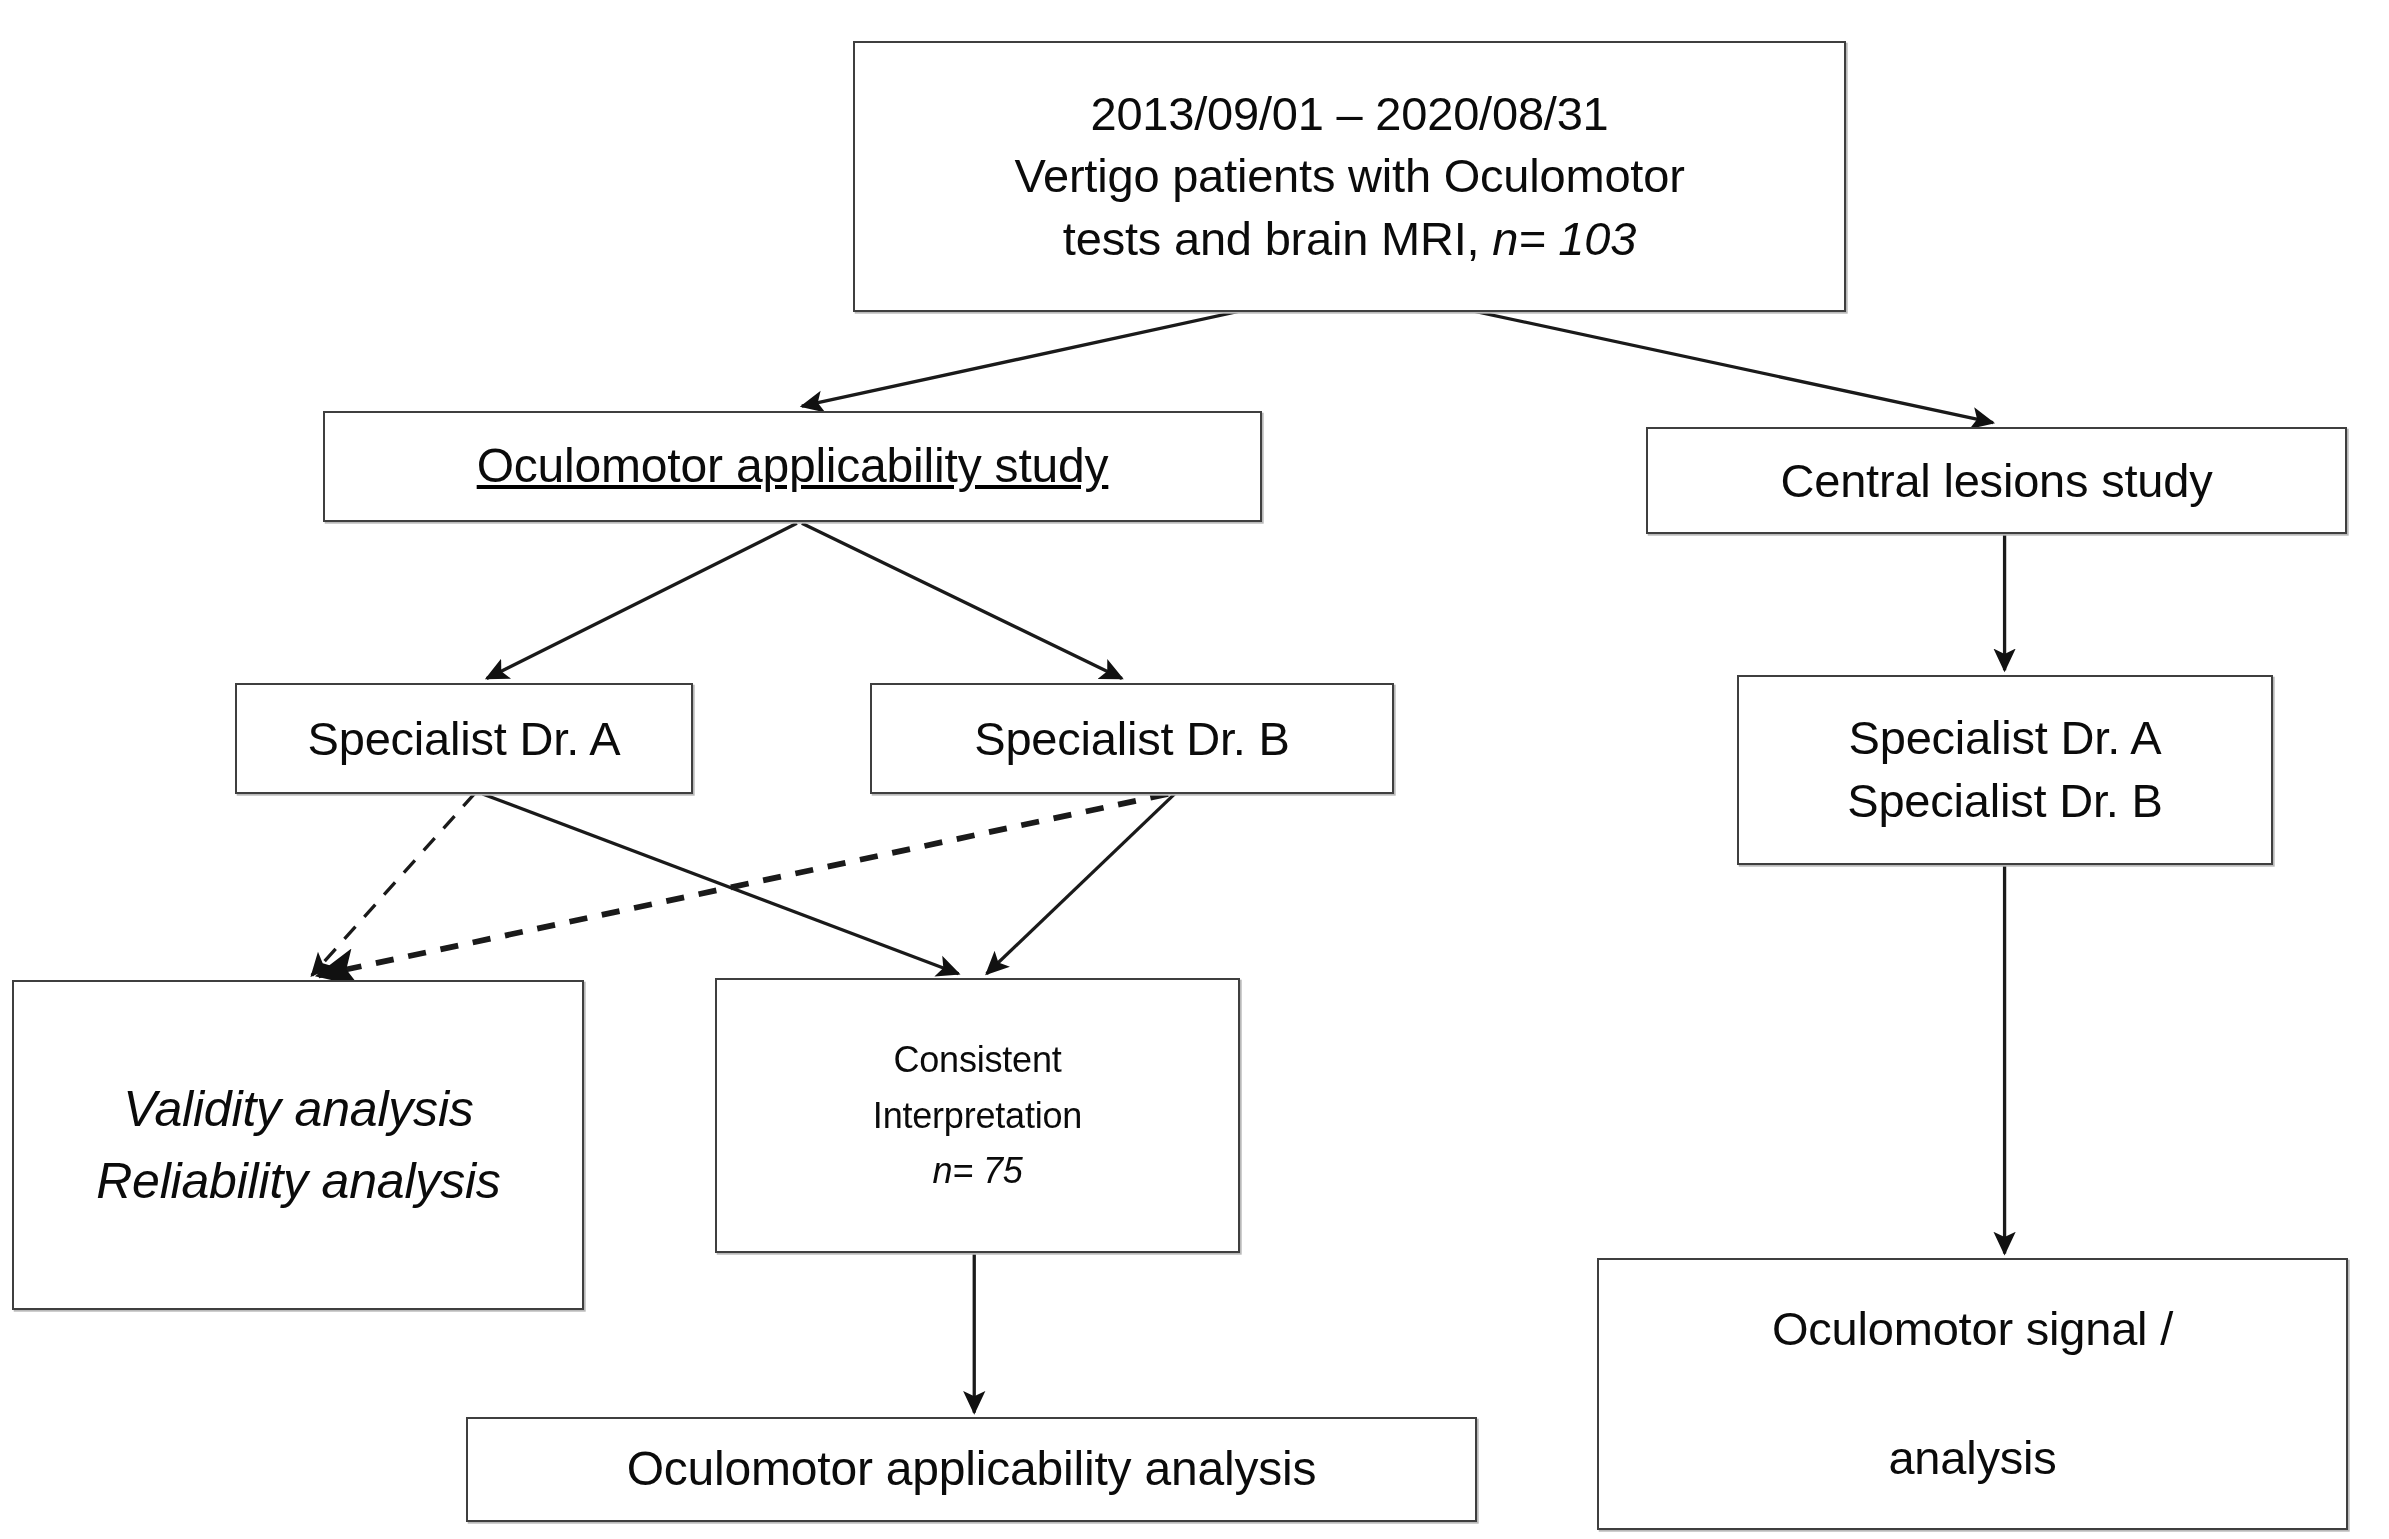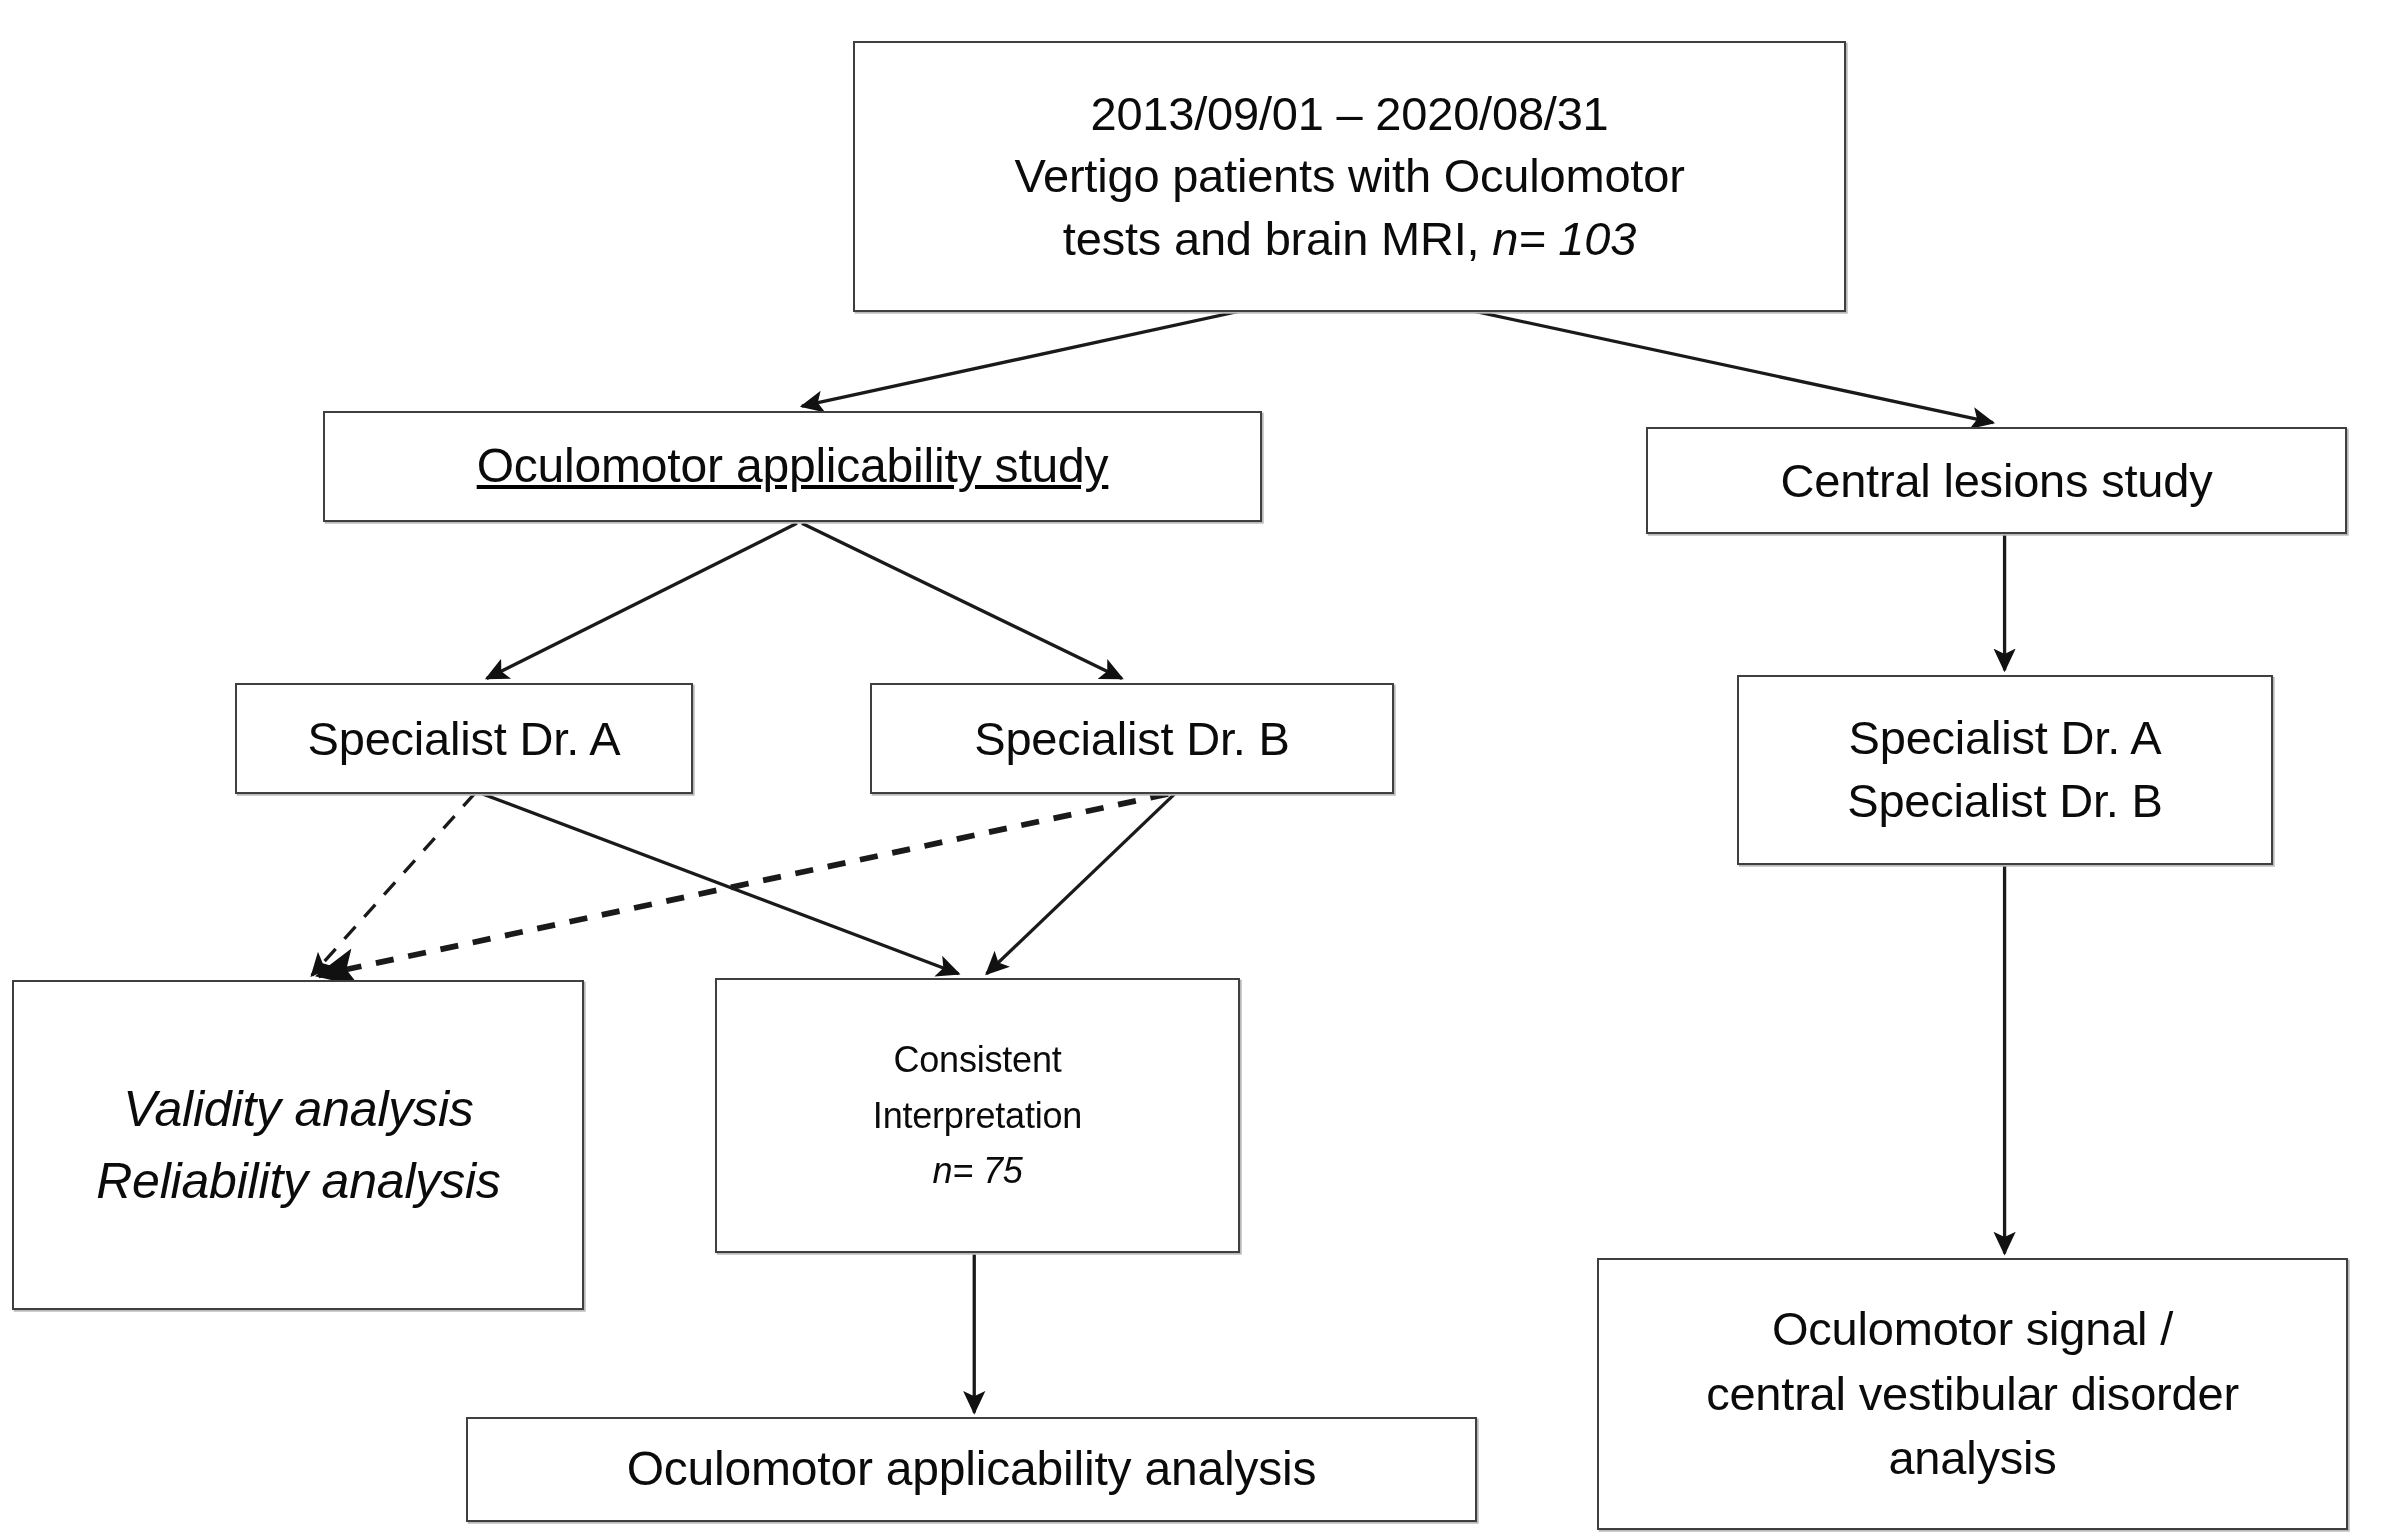--- a/index.html
+++ b/index.html
@@ -148,17 +148,17 @@
 
   <div class="node n-consistent" style="left:715px; top:978px; width:525px; height:275px;">
     <span class="txt"><span>Consistent</span><br><span>Interpretation</span><br><span class="ital-n">n= 75</span></span>
   </div>
 
   <div class="node n-ocu-analysis" style="left:466px; top:1417px; width:1011px; height:105px;">
     <span class="txt">Oculomotor  applicability analysis</span>
   </div>
 
   <div class="node n-signal" style="left:1597px; top:1258px; width:751px; height:272px;">
-    <span class="txt"><span>Oculomotor signal /</span><br><span>central vestibular disorder</span><br><span>analysis</span></span>
+    <span class="txt"><span>Oculomotor signal /</span><br><br><span>analysis</span></span>
   </div>
 
 </div>
 
 
 </body></html>

